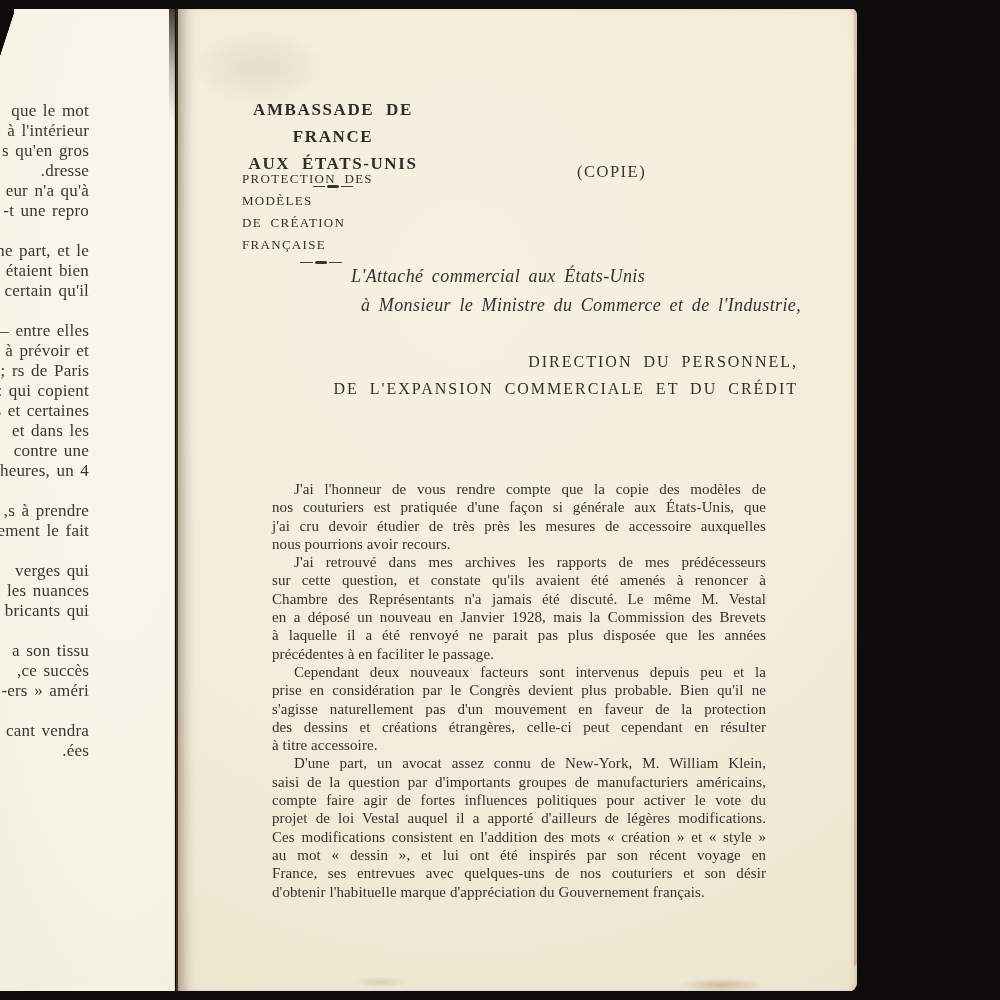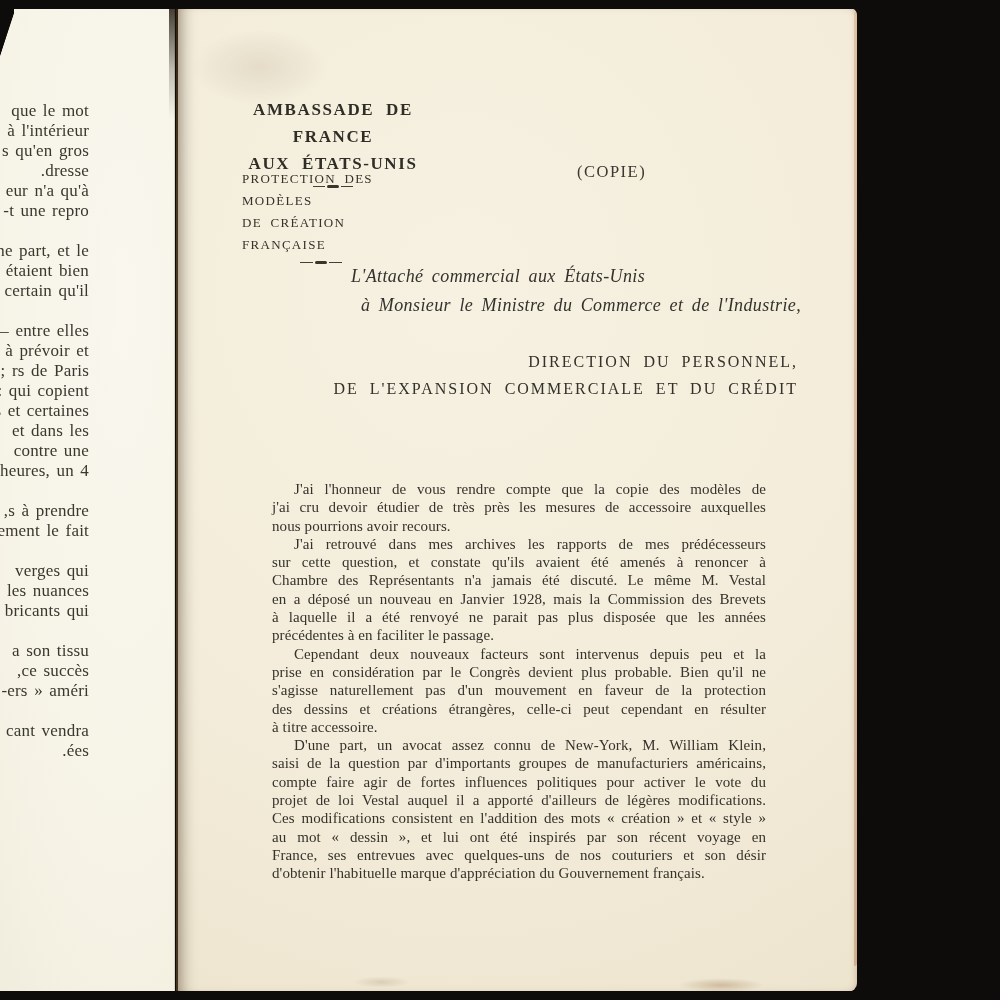--- a/index.html
+++ b/index.html
@@ -185,20 +185,21 @@
     <div class="sal1">L'Attaché commercial aux États-Unis</div>
     <div class="sal2">à Monsieur le Ministre du Commerce et de l'Industrie,</div>
 
     <div class="recipient">
       <div>DIRECTION DU PERSONNEL,</div>
       <div>DE L'EXPANSION COMMERCIALE ET DU CRÉDIT</div>
     </div>
 
     <div class="body-text" id="letter-body">
         <div class="line first">J'ai l'honneur de vous rendre compte que la copie des modèles de</div>
+        <div class="line">nos couturiers est pratiquée d'une façon si générale aux États-Unis, que</div>
         <div class="line">j'ai cru devoir étudier de très près les mesures de accessoire auxquelles</div>
         <div class="line last">nous pourrions avoir recours.</div>
         <div class="line first">J'ai retrouvé dans mes archives les rapports de mes prédécesseurs</div>
         <div class="line">sur cette question, et constate qu'ils avaient été amenés à renoncer à</div>
         <div class="line">Chambre des Représentants n'a jamais été discuté. Le même M. Vestal</div>
         <div class="line">en a déposé un nouveau en Janvier 1928, mais la Commission des Brevets</div>
         <div class="line">à laquelle il a été renvoyé ne parait pas plus disposée que les années</div>
         <div class="line last">précédentes à en faciliter le passage.</div>
         <div class="line first">Cependant deux nouveaux facteurs sont intervenus depuis peu et la</div>
         <div class="line">prise en considération par le Congrès devient plus probable. Bien qu'il ne</div>

